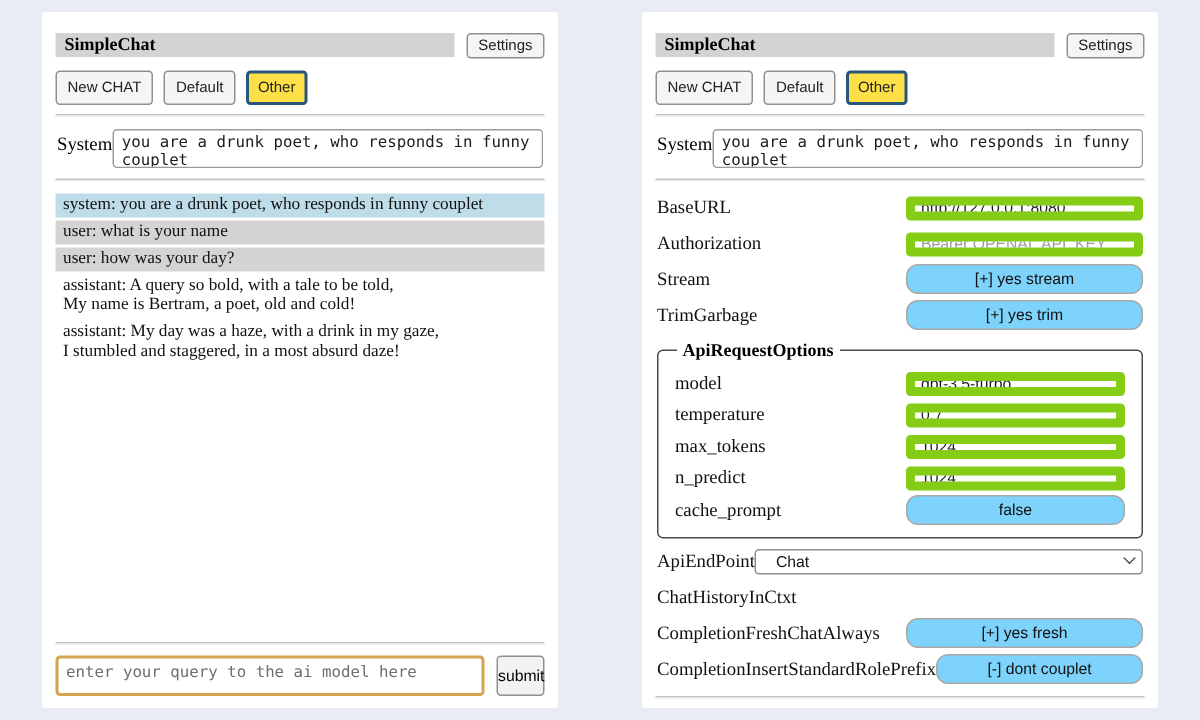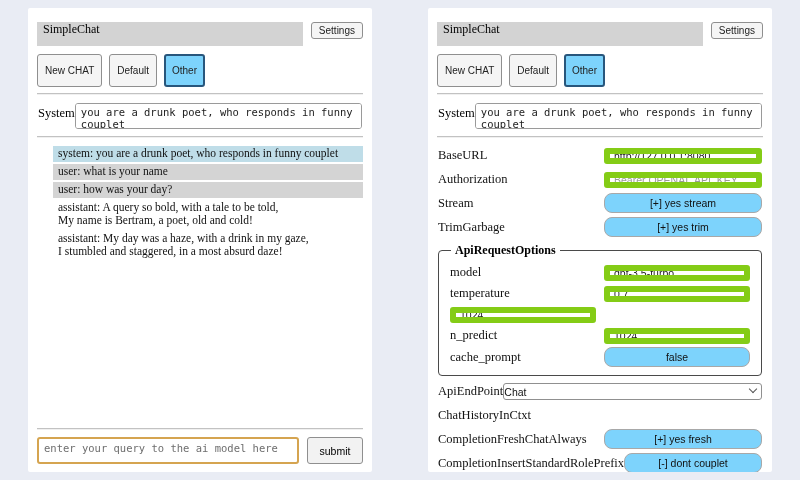--- a/index.html
+++ b/index.html
@@ -10,47 +10,47 @@
     position:absolute; top:8px; width:344px; height:464px;
     background:#ffffff; padding:8px 9px; overflow:hidden;
     display:flex; flex-direction:column; border-radius:2px;
   }
   .panel.left  { left:28px; }
   .panel.right { left:428px; }
 
   
   .titlebar-row { display:flex; gap:8px; align-items:flex-start; margin-top:6px; }
   .titlebar {
-    flex:1; background:#d3d3d3; font-weight:normal; font-size:12px;
-    padding:1px 6px 10px; line-height:13px;
+    flex:1; background:#d3d3d3; font-weight:bold; font-size:12px;
+    padding:1px 6px 2px; line-height:13px;
   }
   .btn {
     font-family:"Liberation Sans", sans-serif; font-size:10px;
     background:#f5f5f5; border:1px solid #8f8f8f; border-radius:3px;
     padding:2px 7px; color:#222; cursor:pointer; line-height:11px;
   }
   .session-row { display:flex; gap:7px; margin-top:8px; }
-  .btn.active { background:#7dd3fc; border:2px solid #28567c; padding:9px 6px; }
+  .btn.active { background:#fde047; border:2px solid #28567c; padding:4px 6px; }
 
   hr.sep { border:none; border-top:1px solid #c2c2c2; border-bottom:1px solid #f0f0f0; margin:6px 0 5px; }
 
   
   .system-row { display:flex; margin:3px 1px 1px; align-items:flex-start; }
   .system-row label { font-size:12.5px; padding-top:3px; }
   .system-row textarea {
     flex:1; height:26px; resize:none;
     font-family:"DejaVu Sans Mono", monospace; font-size:10.5px;
     border:1px solid #9a9a9a; border-radius:3px; padding:2px 5px; color:#1c1c1c;
   }
 
   
   .chat-log { margin-top:3px; }
   .msg {
     font-size:11.5px; line-height:13px; padding:1px 5px 2px; margin-bottom:2px;
-    white-space:pre-line; color:#111;margin-left:16px;
+    white-space:pre-line; color:#111;
   }
   .msg.system { background:#bfdde8; }
   .msg.user { background:#d4d4d4; }
   .msg.assistant { background:transparent; }
 
   
   .srow { display:flex; align-items:center; margin:3px 1px; min-height:18px; }
   .srow > label { flex:1; font-size:12.5px; color:#111; }
   .ctl { width:158px; }
   .fieldset .ctl { width:146px; }
@@ -59,21 +59,21 @@
     border:6px solid #84cc16; border-radius:3px; padding:0 4px; color:#1c1c1c; background:#fff;
   }
   input.txt::placeholder { color:#9a9a9a; }
   button.toggle {
     width:100%; height:20px; font-family:"Liberation Sans", sans-serif; font-size:10.5px;
     background:#7dd3fc; border:1px solid #a8a8a8; border-radius:8px; color:#111; cursor:pointer;
   }
   .sel-wrap { position:relative; width:100%; }
   select.sel {
     width:100%; height:17px; font-family:"Liberation Sans", sans-serif; font-size:10.5px;
-    border:1px solid #909090; border-radius:3px; padding:0 0; background:#fff;
+    border:1px solid #909090; border-radius:3px; padding:0 13px; background:#fff;
     appearance:none; -webkit-appearance:none; color:#111;
   }
   .chev {
     position:absolute; right:6px; top:4px; width:6px; height:6px;
     border-right:1.2px solid #555; border-bottom:1.2px solid #555;
     transform:rotate(45deg); pointer-events:none;
   }
 
   .fieldset {
     border:1px solid #4a4a4a; border-radius:4px; margin:4px 1px 3px;
@@ -86,21 +86,21 @@
   
   .query-row { display:flex; gap:8px; align-items:stretch; margin-top:2px; }
   .query-row textarea {
     flex:1; height:27px; resize:none;
     font-family:"DejaVu Sans Mono", monospace; font-size:10.5px;
     border:1px solid #8f8f8f; border-radius:3px; padding:3px 5px; color:#555;
   }
   .panel.left .query-row textarea { border:2px solid #d5a450; }
   .query-row textarea::placeholder { color:#6e6e6e; }
   .submit-btn {
-    width:56px; font-family:"Liberation Sans", sans-serif; font-size:10.5px;
+    width:32px; font-family:"Liberation Sans", sans-serif; font-size:10.5px;
     background:#f2f2f2; border:1px solid #8f8f8f; border-radius:3px; cursor:pointer;
   }
 </style>
 </head>
 <body>
 
 <div class="panel left">
   <div class="titlebar-row">
     <div class="titlebar">SimpleChat</div>
     <button class="btn">Settings</button>
@@ -171,20 +171,21 @@
     <legend>ApiRequestOptions</legend>
     <div class="srow">
       <label>model</label>
       <span class="ctl"><input class="txt" value="gpt-3.5-turbo" style=""></span>
     </div>
     <div class="srow">
       <label>temperature</label>
       <span class="ctl"><input class="txt" value="0.7" style=""></span>
     </div>
     <div class="srow">
+      <label>max_tokens</label>
       <span class="ctl"><input class="txt" value="1024" style=""></span>
     </div>
     <div class="srow">
       <label>n_predict</label>
       <span class="ctl"><input class="txt" value="1024" style=""></span>
     </div>
     <div class="srow">
       <label>cache_prompt</label>
       <span class="ctl"><button class="toggle">false</button></span>
     </div>

